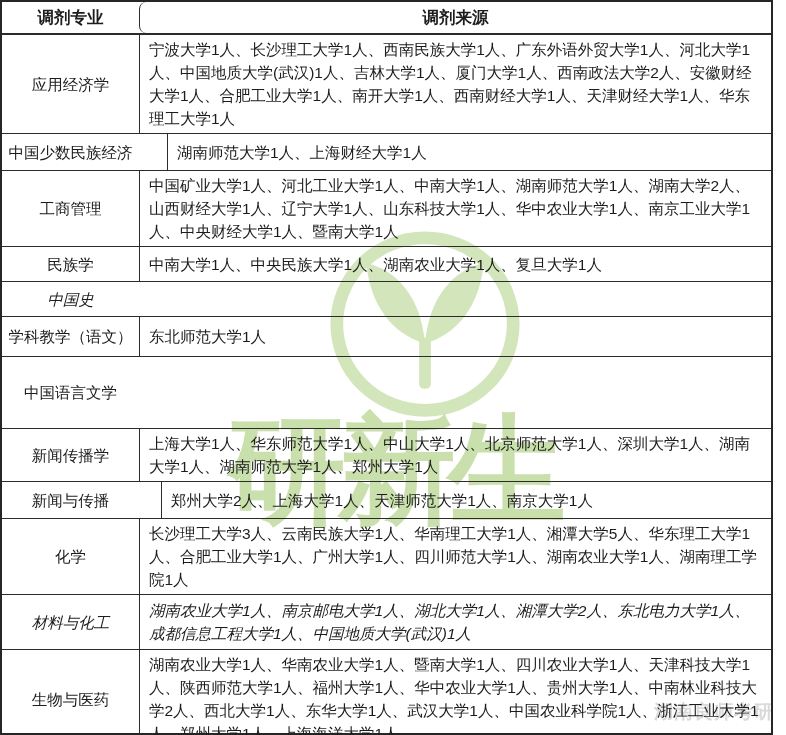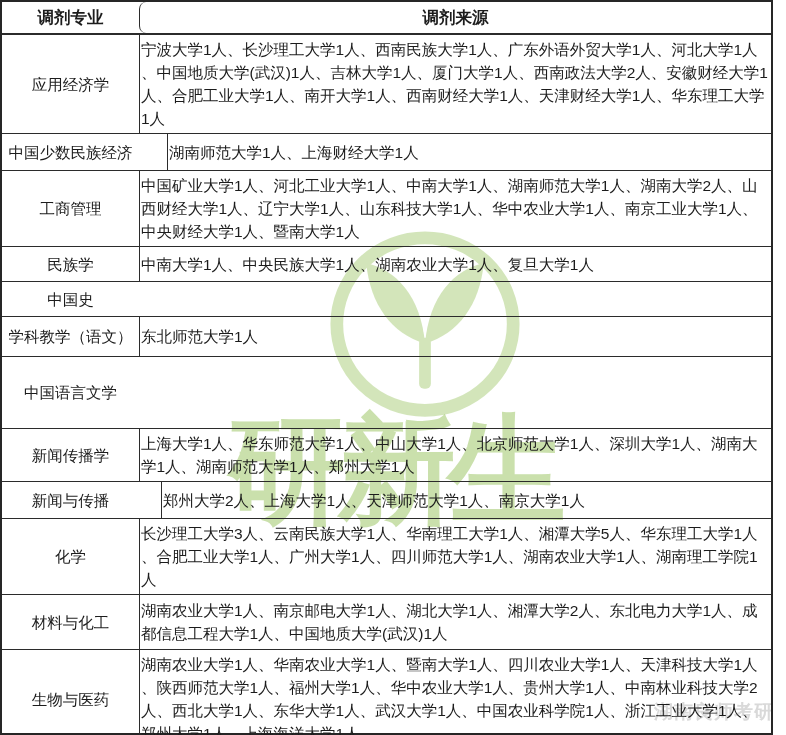--- a/index.html
+++ b/index.html
@@ -37,39 +37,39 @@
   .row { display: flex; flex: 0 0 auto; box-sizing: border-box; }
   .row + .row { border-top: 1px solid #2b2b2b; }
   .row.header { border-bottom: 1px solid #2b2b2b; font-weight: bold; }
   .cell { box-sizing: border-box; display: flex; align-items: center; }
   .cell.major {
     flex: 0 0 137px; justify-content: center; text-align: center;
     padding: 2px 4px; font-size: 15.5px; line-height: 21px;
   }
   .cell.sources {
     flex: 1 1 auto; border-left: 1px solid #2b2b2b;
-    padding: 3px 1px; font-size: 15.5px; line-height: 23px;
+    padding: 3px 9px; font-size: 15.5px; line-height: 23px;
     word-break: break-all; line-break: anywhere; text-align: left;
   }
   .row.header .cell { justify-content: center; font-size: 16.5px; padding: 4px; }
   .row.header .cell.sources { text-align: center; border-radius: 7px; }
 
   
   .row:nth-child(1)  { min-height: 32px; }
   .row:nth-child(2)  { min-height: 94px; }
   .row:nth-child(3)  { min-height: 37px; gap: 28px; }
   .row:nth-child(4)  { min-height: 68px; }
   .row:nth-child(5)  { min-height: 35px; }
-  .row:nth-child(6)  { min-height: 35px; }
+  .row:nth-child(6)  { min-height: 35px; font-style: italic; }
   .row:nth-child(7)  { min-height: 40px; }
   .row:nth-child(8)  { min-height: 72px; }
   .row:nth-child(9)  { min-height: 51px; }
   .row:nth-child(10) { min-height: 37px; gap: 22px; }
   .row:nth-child(11) { min-height: 51px; }
-  .row:nth-child(12) { min-height: 55px; }
+  .row:nth-child(12) { min-height: 55px; font-style: italic; }
   .row:nth-child(13) { min-height: 88px; }
   .row:nth-child(14) { min-height: 36px; flex: 1 1 auto; }
 </style>
 </head>
 <body>
 
 <div class="page">
 
   <div class="watermark-layer">
     <svg class="wm-logo" viewBox="0 0 200 200">

